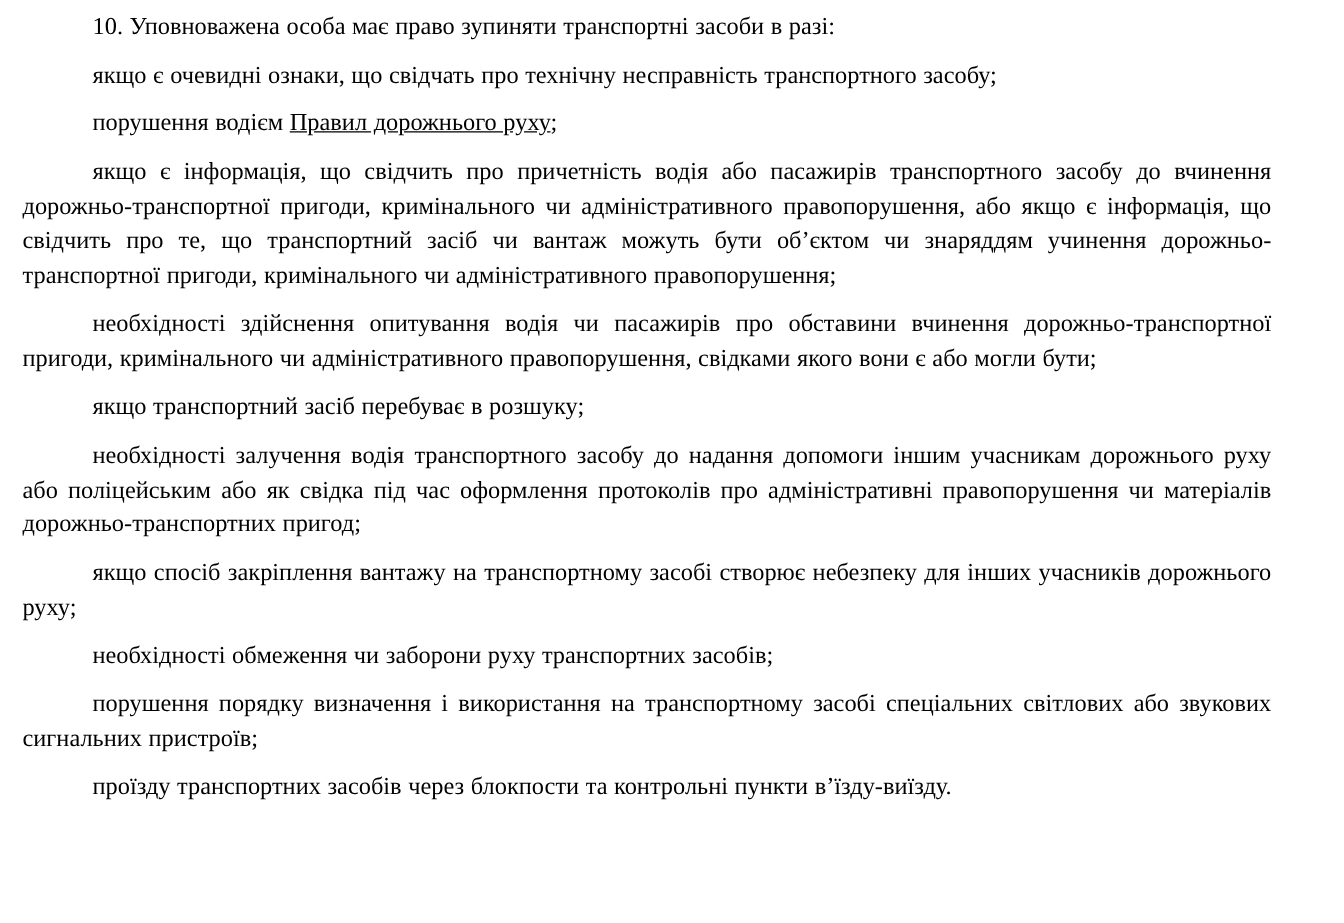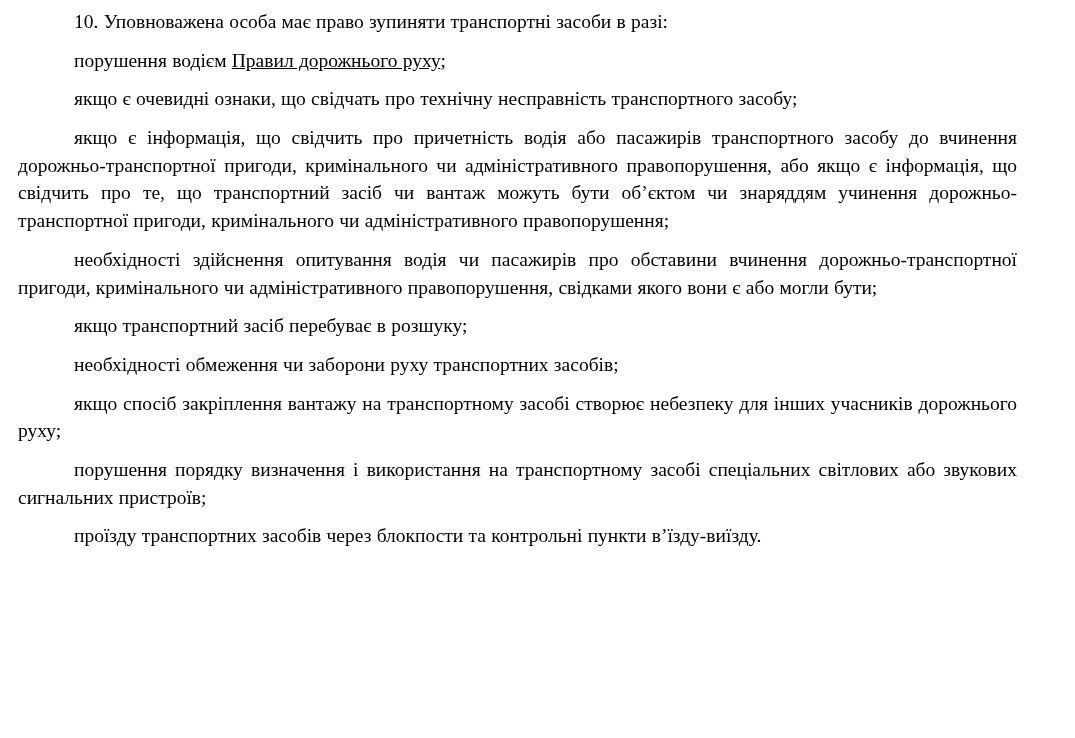--- a/index.html
+++ b/index.html
@@ -39,32 +39,33 @@
     text-indent: 56px;
   }
 </style>
 </head>
 <body>
 
 <div class="page">
 
   <p class="para intro">10. Уповноважена особа має право зупиняти транспортні засоби в разі:</p>
 
+  <p class="para">якщо є очевидні ознаки, що свідчать про технічну несправність транспортного засобу;</p>
+
   <p class="para"><span>порушення водієм </span><span class="underline">Правил дорожнього руху</span><span>;</span></p>
-
-  <p class="para">якщо є очевидні ознаки, що свідчать про технічну несправність транспортного засобу;</p>
 
   <p class="para">якщо є інформація, що свідчить про причетність водія або пасажирів транспортного засобу до вчинення дорожньо-транспортної пригоди, кримінального чи адміністративного правопорушення, або якщо є інформація, що свідчить про те, що транспортний засіб чи вантаж можуть бути об’єктом чи знаряддям учинення дорожньо-транспортної пригоди, кримінального чи адміністративного правопорушення;</p>
 
   <p class="para">необхідності здійснення опитування водія чи пасажирів про обставини вчинення дорожньо-транспортної пригоди, кримінального чи адміністративного правопорушення, свідками якого вони є або могли бути;</p>
 
   <p class="para">якщо транспортний засіб перебуває в розшуку;</p>
 
+  <p class="para">необхідності залучення водія транспортного засобу до надання допомоги іншим учасникам дорожнього руху або поліцейським або як свідка під час оформлення протоколів про адміністративні правопорушення чи матеріалів дорожньо-транспортних пригод;</p>
+
+  <p class="para">якщо спосіб закріплення вантажу на транспортному засобі створює небезпеку для інших учасників дорожнього руху;</p>
 
   <p class="para">необхідності обмеження чи заборони руху транспортних засобів;</p>
-
-  <p class="para">якщо спосіб закріплення вантажу на транспортному засобі створює небезпеку для інших учасників дорожнього руху;</p>
 
   <p class="para">порушення порядку визначення і використання на транспортному засобі спеціальних світлових або звукових сигнальних пристроїв;</p>
 
   <p class="para">проїзду транспортних засобів через блокпости та контрольні пункти в’їзду-виїзду.</p>
 
 </div>
 
 </body></html>

